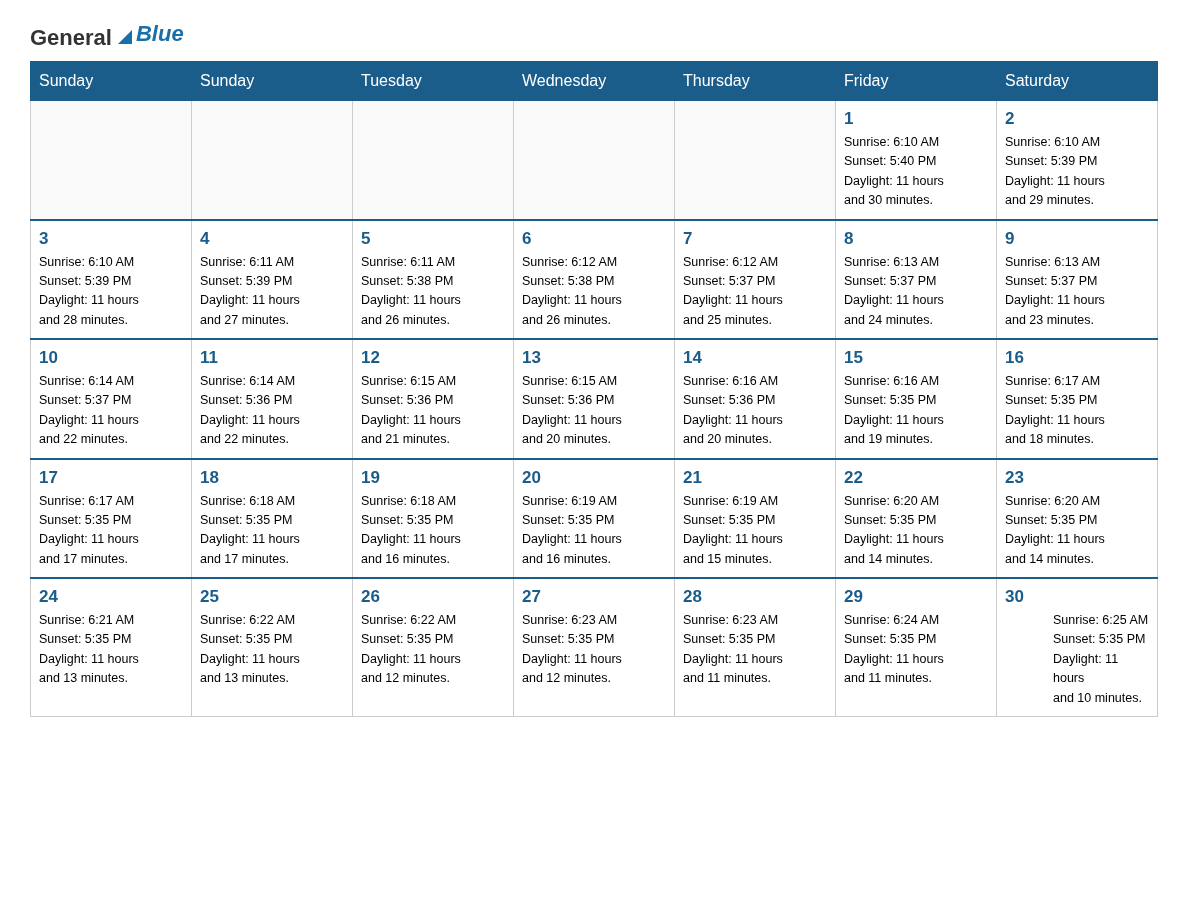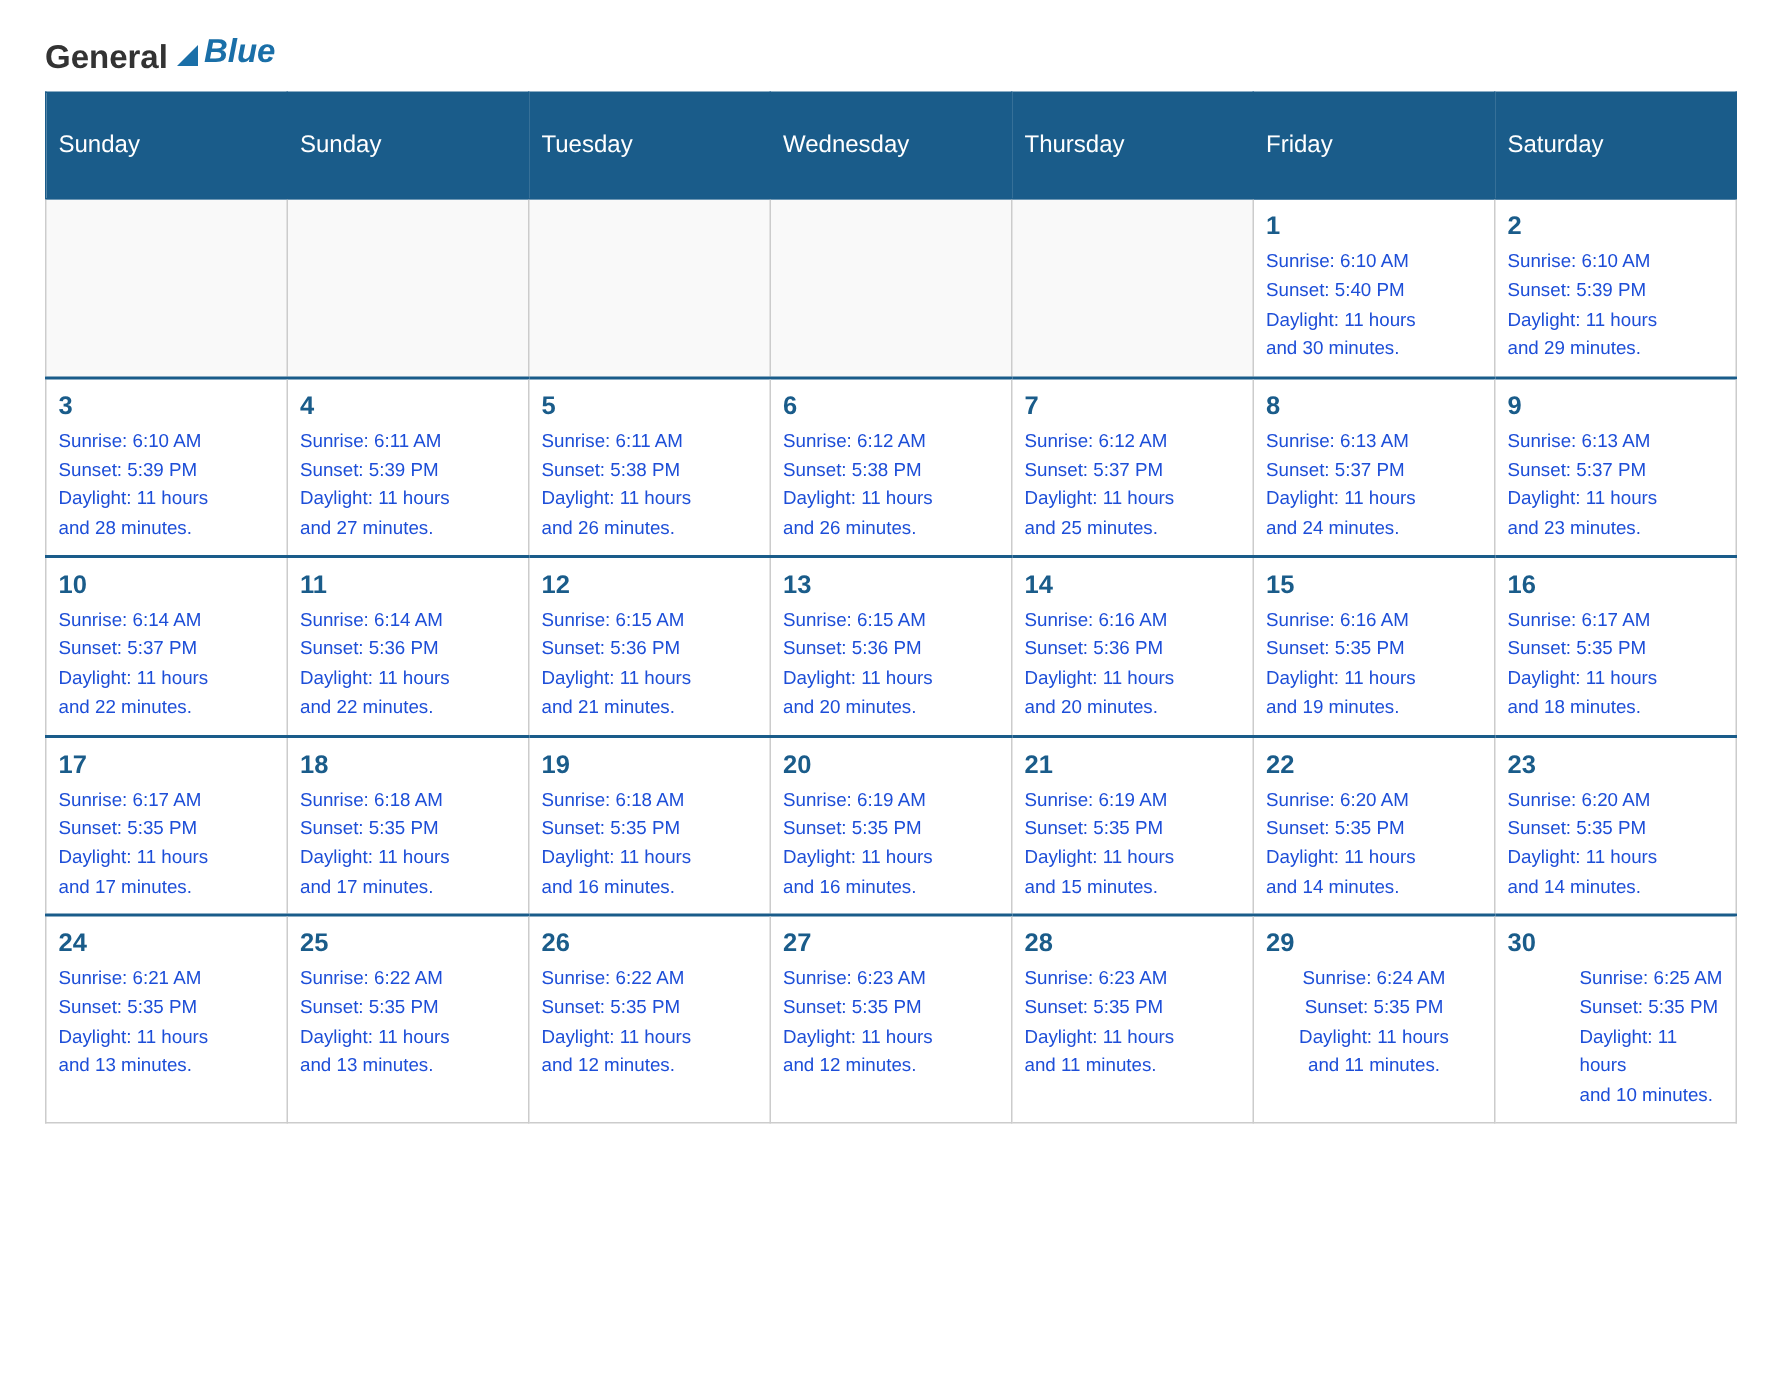--- a/index.html
+++ b/index.html
@@ -49,21 +49,21 @@
       margin-top: 4px;
     }
     .calendar {
       width: 100%;
       border-collapse: collapse;
       margin-top: 10px;
     }
     .calendar th {
       background-color: #1a5c8a;
       color: #fff;
-      padding: 26px 8px;
+      padding: 10px 8px;
       font-size: 16px;
       font-weight: normal;
       text-align: left;
       border: 1px solid #1a5c8a;
     }
     .calendar td {
       vertical-align: top;
       padding: 8px;
       border: 1px solid #ccc;
       width: calc(100% / 7);
@@ -74,21 +74,21 @@
     .day-number {
       font-size: 17px;
       font-weight: bold;
       color: #1a5c8a;
       display: block;
       margin-bottom: 4px;
     }
     .day-info {
       font-size: 12.5px;
       line-height: 1.55;
-      color: #1d4ed8;
+      color: #000000;
     }
     .empty-cell {
       background: #f9f9f9;
     }
     .row-divider td {
       border-top: 2px solid #1a5c8a;
     }
   </style>
 </head>
 <body>
@@ -327,21 +327,21 @@
         </td>
         <td>
           <span class="day-number">28</span>
           <div class="day-info" style="white-space: pre-line;">Sunrise: 6:23 AM
 Sunset: 5:35 PM
 Daylight: 11 hours
 and 11 minutes.</div>
         </td>
         <td>
           <span class="day-number">29</span>
-          <div class="day-info" style="white-space: pre-line; text-align: center;">Sunrise: 6:24 AM
+          <div class="day-info" style="white-space: pre-line;">Sunrise: 6:24 AM
 Sunset: 5:35 PM
 Daylight: 11 hours
 and 11 minutes.</div>
         </td>
         <td>
           <span class="day-number">30</span>
           <div class="day-info" style="white-space: pre-line; margin-left: 48px;">Sunrise: 6:25 AM
 Sunset: 5:35 PM
 Daylight: 11 hours
 and 10 minutes.</div>

